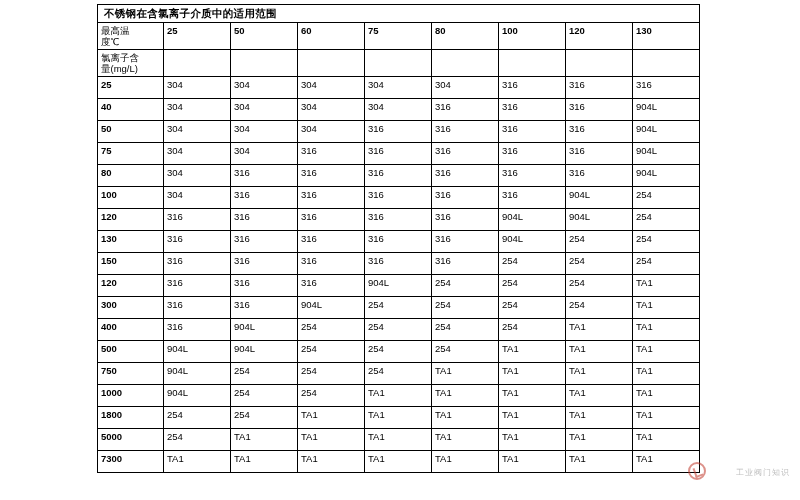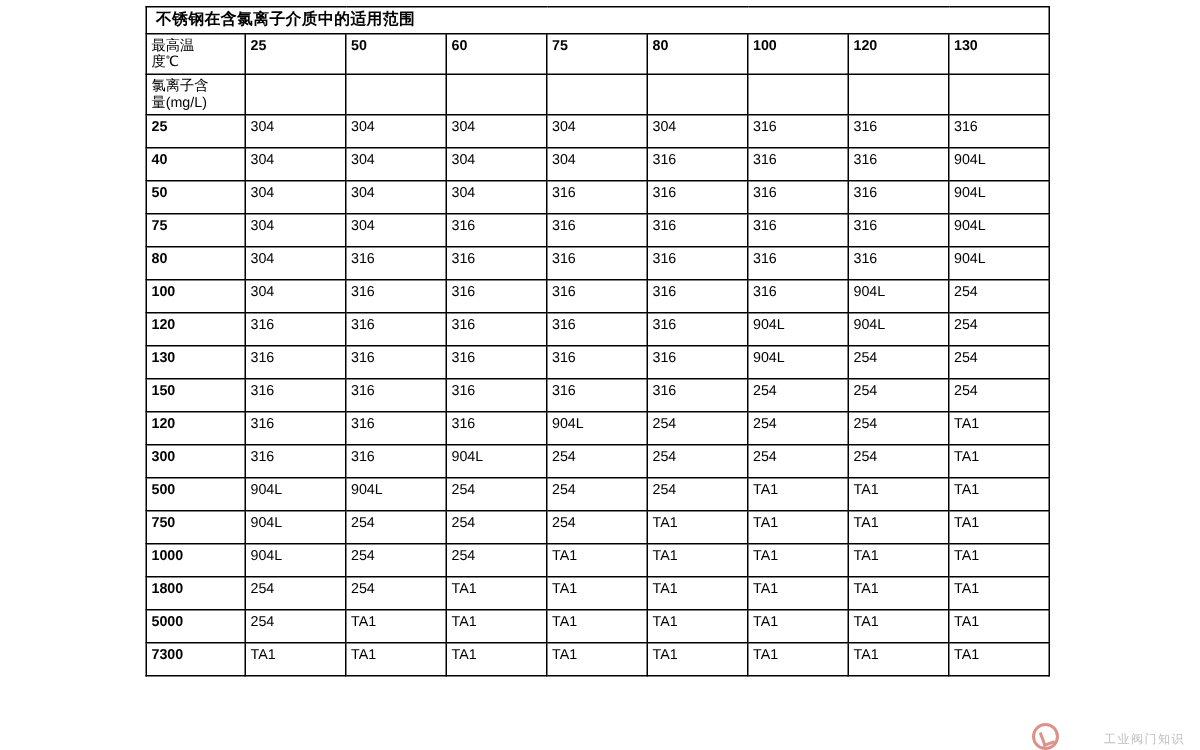--- a/index.html
+++ b/index.html
@@ -61,21 +61,21 @@
   }
   .rowhdr {
     font-weight: bold !important;
   }
   col.c0 { width: 66px; }
   col.cx { width: 67px; }
   .r-tall td { height: 17px; }
   .watermark {
     position: absolute;
     right: 8px;
-    bottom: 0;
+    bottom: 20px;
     width: 120px;
     height: 22px;
     opacity: 0.55;
     pointer-events: none;
   }
   .wm-text {
     font-size: 8px;
     color: #8a8a8a;
     letter-spacing: 1px;
     position: absolute;
@@ -268,20 +268,31 @@
           <td>316</td>
           <td>316</td>
           <td>904L</td>
           <td>254</td>
           <td>254</td>
           <td>254</td>
           <td>254</td>
           <td>TA1</td>
         </tr>
         <tr class="r-tall">
+          <td class="rowhdr">400</td>
+          <td>316</td>
+          <td>904L</td>
+          <td>254</td>
+          <td>254</td>
+          <td>254</td>
+          <td>254</td>
+          <td>TA1</td>
+          <td>TA1</td>
+        </tr>
+        <tr class="r-tall">
           <td class="rowhdr">500</td>
           <td>904L</td>
           <td>904L</td>
           <td>254</td>
           <td>254</td>
           <td>254</td>
           <td>TA1</td>
           <td>TA1</td>
           <td>TA1</td>
         </tr>

